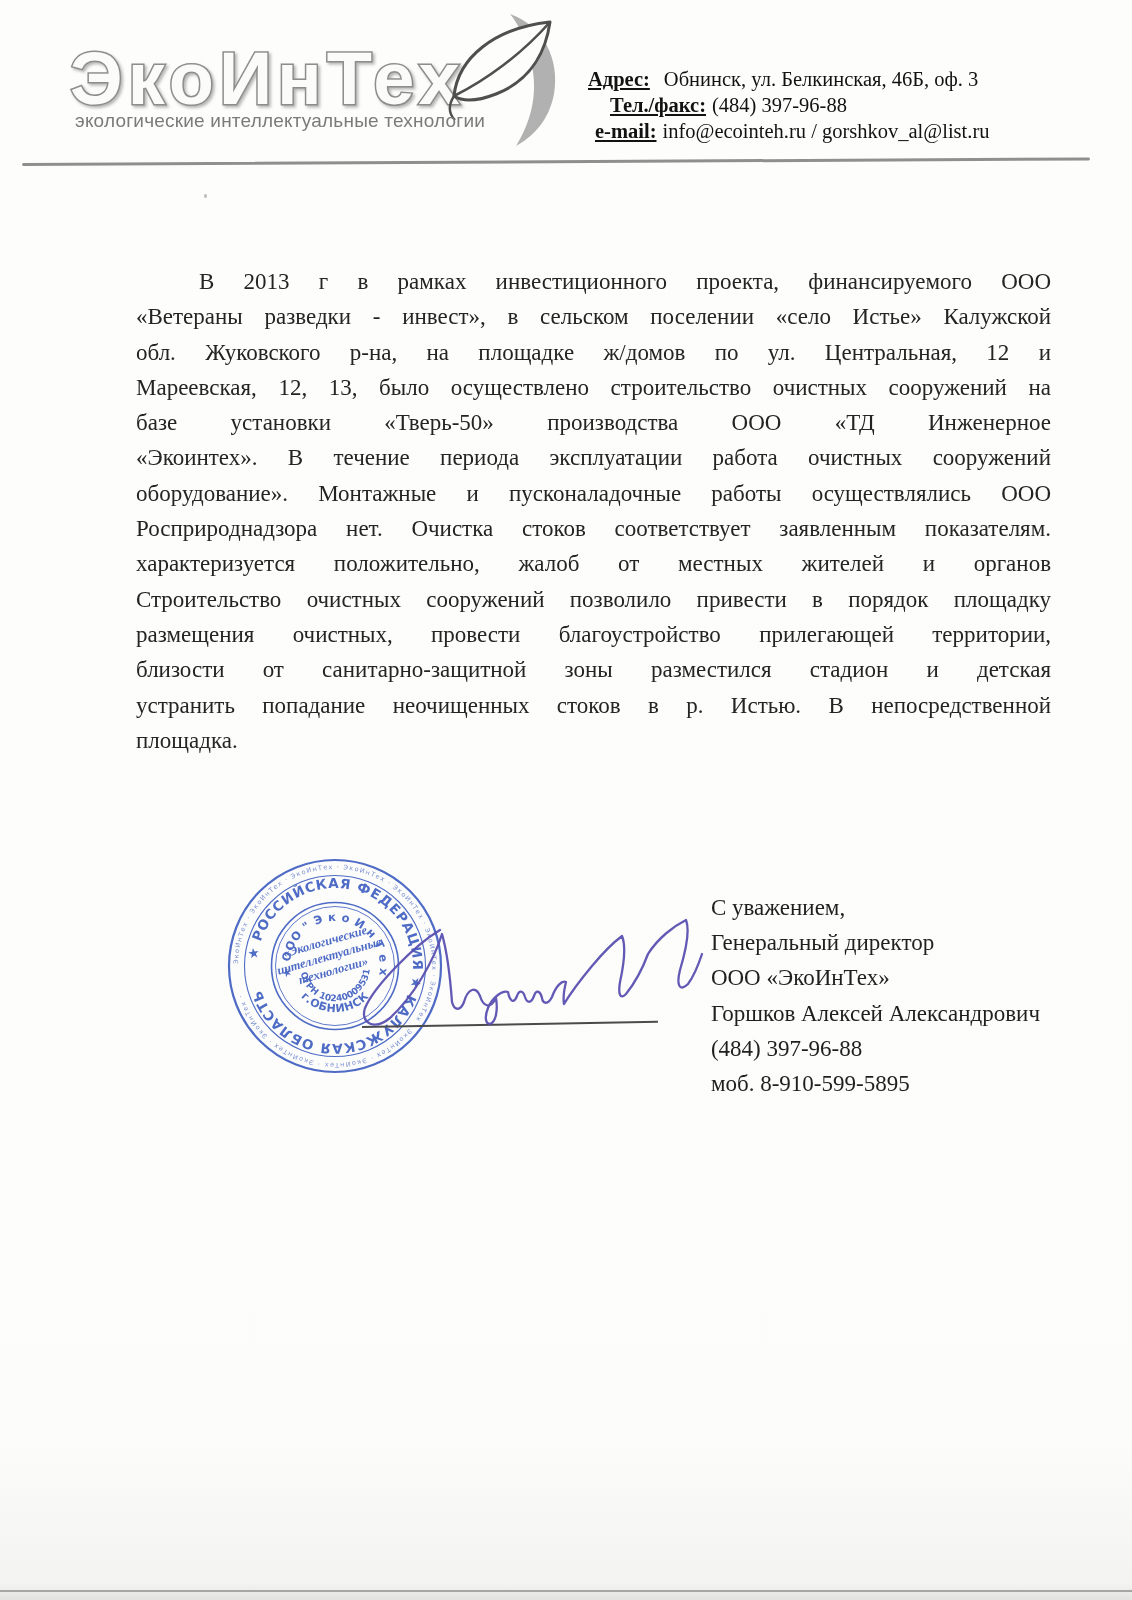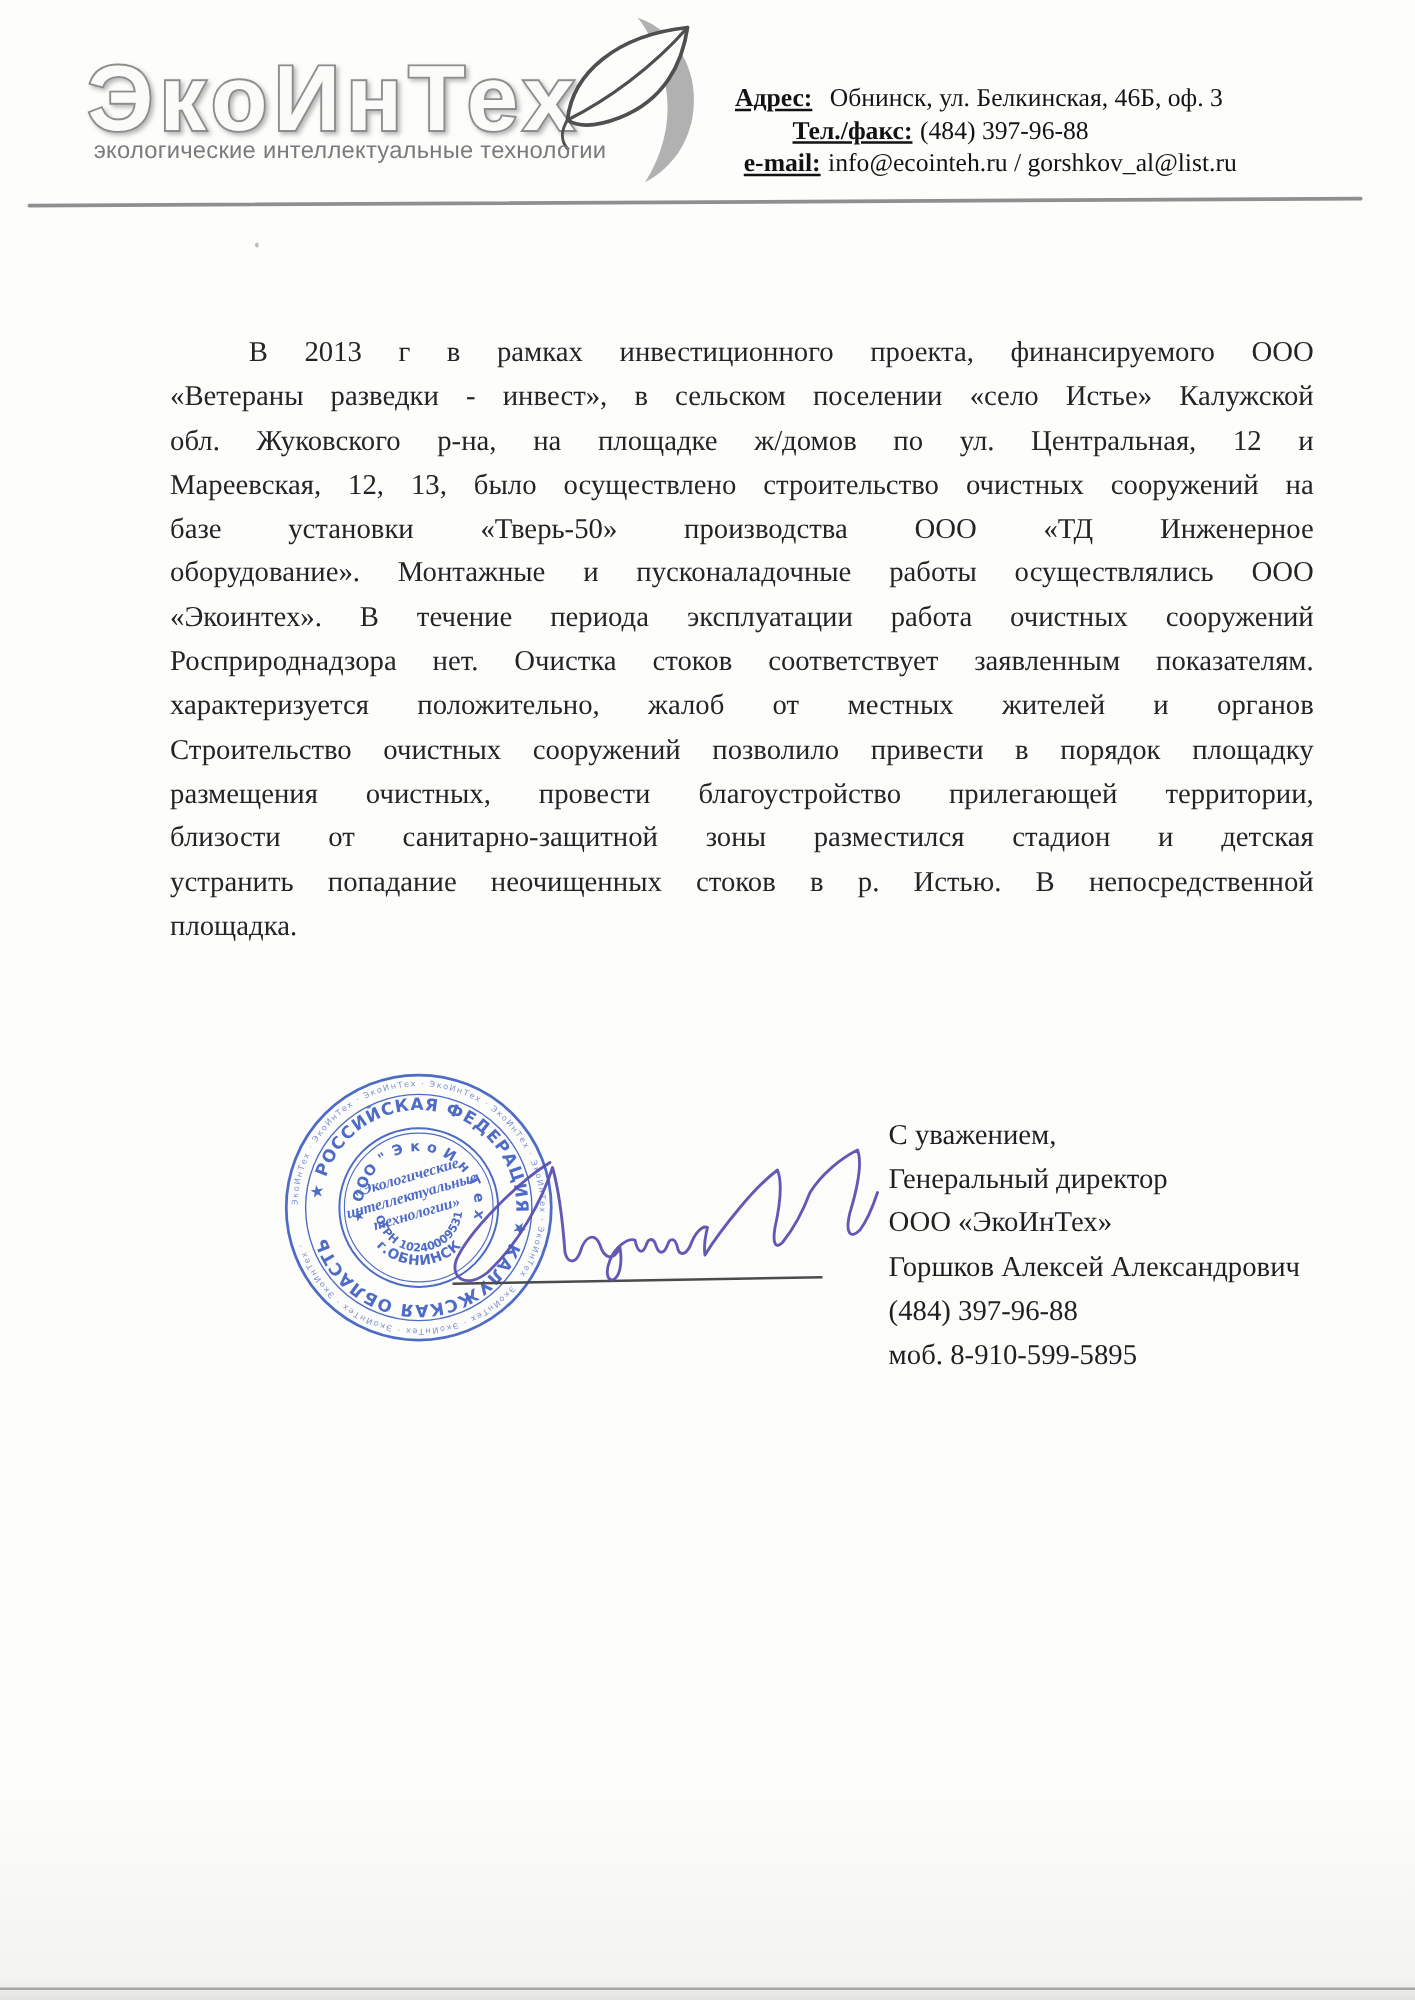--- a/index.html
+++ b/index.html
@@ -10,21 +10,21 @@
   }
   
   .logo-title-svg { position:absolute; left:64px; top:26px;
     filter:drop-shadow(2px 2.5px 1.5px rgba(110,110,110,.5)); }
   .tagline { position:absolute; left:75px; top:110px;
     font-family:"Liberation Sans", sans-serif; font-size:19px; font-weight:normal;
     color:#7b7b7b; letter-spacing:.2px; }
   .leaf-svg { position:absolute; left:446px; top:14px; }
   .contact { position:absolute; left:588px; top:66px; font-size:20.5px;
     line-height:26px; color:#121212; white-space:nowrap; }
-  .c-line2 { margin-left:46px;font-family:Liberation Serif, serif; }
+  .c-line2 { margin-left:22px;font-family:Liberation Serif, serif; }
   .c-line3 { margin-left:7px; }
   .c-label { font-weight:bold; text-decoration:underline;text-align:center; }
   .c-gap-wide { margin-right:14px; }
   .c-gap { margin-right:6px; }
   .divider { position:absolute; left:22px; top:163px; width:1068px; height:3px;
     background:#8f8f8f; border-radius:2px; transform:rotate(-0.3deg);
     transform-origin:left center; }
   
   .letter-body { position:absolute; left:136px; top:264px; width:915px;
     font-size:23px; line-height:35.3px; color:#242424; }
@@ -77,22 +77,22 @@
 
   <div class="divider"></div>
   <div class="speck"></div>
 
   <main class="letter-body">
     <div class="bline first">В 2013 г в рамках инвестиционного проекта, финансируемого ООО</div>
     <div class="bline">«Ветераны разведки - инвест», в сельском поселении «село Истье» Калужской</div>
     <div class="bline">обл. Жуковского р-на,  на площадке ж/домов по  ул. Центральная, 12 и</div>
     <div class="bline">Мареевская, 12, 13, было осуществлено строительство очистных сооружений на</div>
     <div class="bline">базе установки «Тверь-50» производства ООО «ТД Инженерное</div>
+    <div class="bline">«Экоинтех». В течение периода эксплуатации работа очистных сооружений</div>
     <div class="bline">оборудование». Монтажные и пусконаладочные работы осуществлялись ООО</div>
-    <div class="bline">«Экоинтех». В течение периода эксплуатации работа очистных сооружений</div>
     <div class="bline">Росприроднадзора нет. Очистка стоков соответствует заявленным показателям.</div>
     <div class="bline">характеризуется положительно, жалоб от местных жителей и органов</div>
     <div class="bline">Строительство очистных сооружений позволило привести в порядок площадку</div>
     <div class="bline">размещения очистных, провести благоустройство прилегающей территории,</div>
     <div class="bline">близости от санитарно-защитной зоны разместился стадион и детская</div>
     <div class="bline">устранить попадание неочищенных стоков в р. Истью. В непосредственной</div>
     <div class="bline last">площадка.</div>
   </main>
 
   <svg class="seal-svg" width="230" height="230" viewBox="0 0 230 230">

